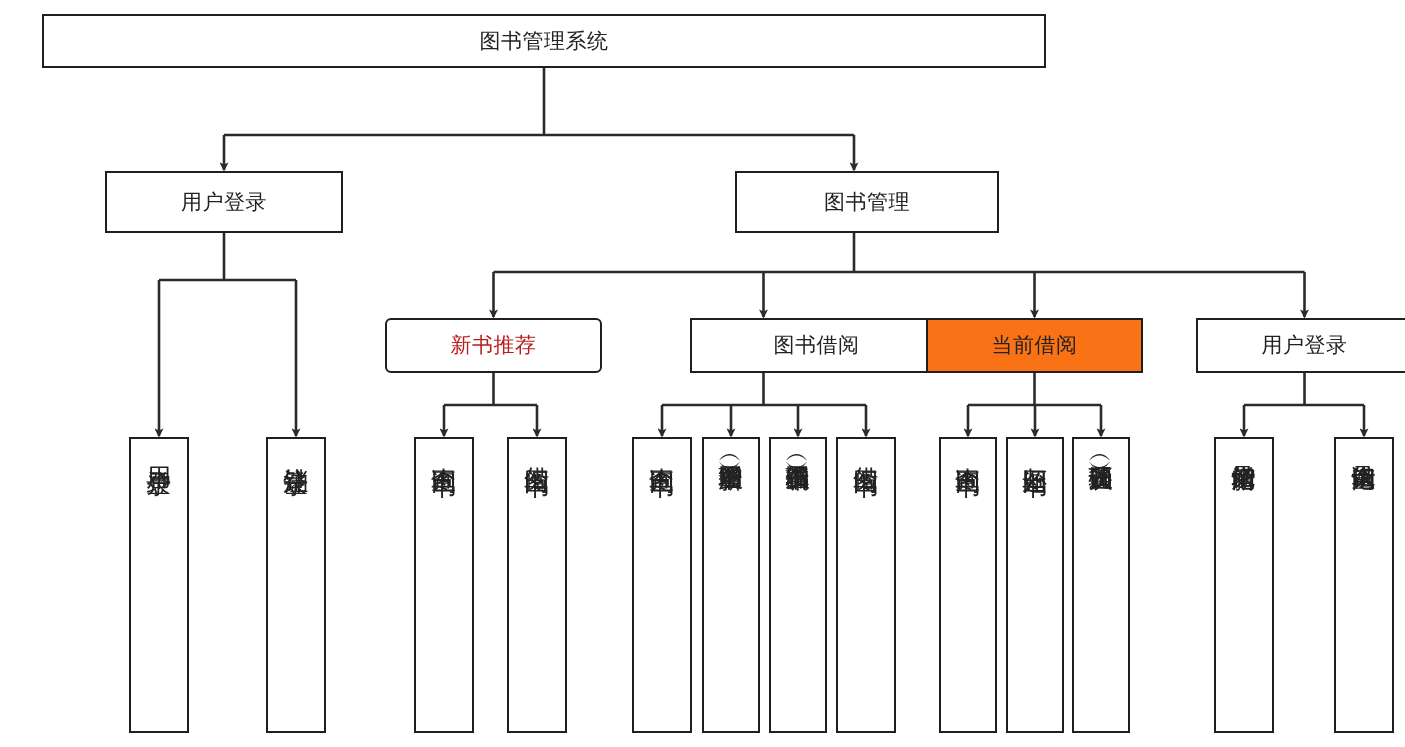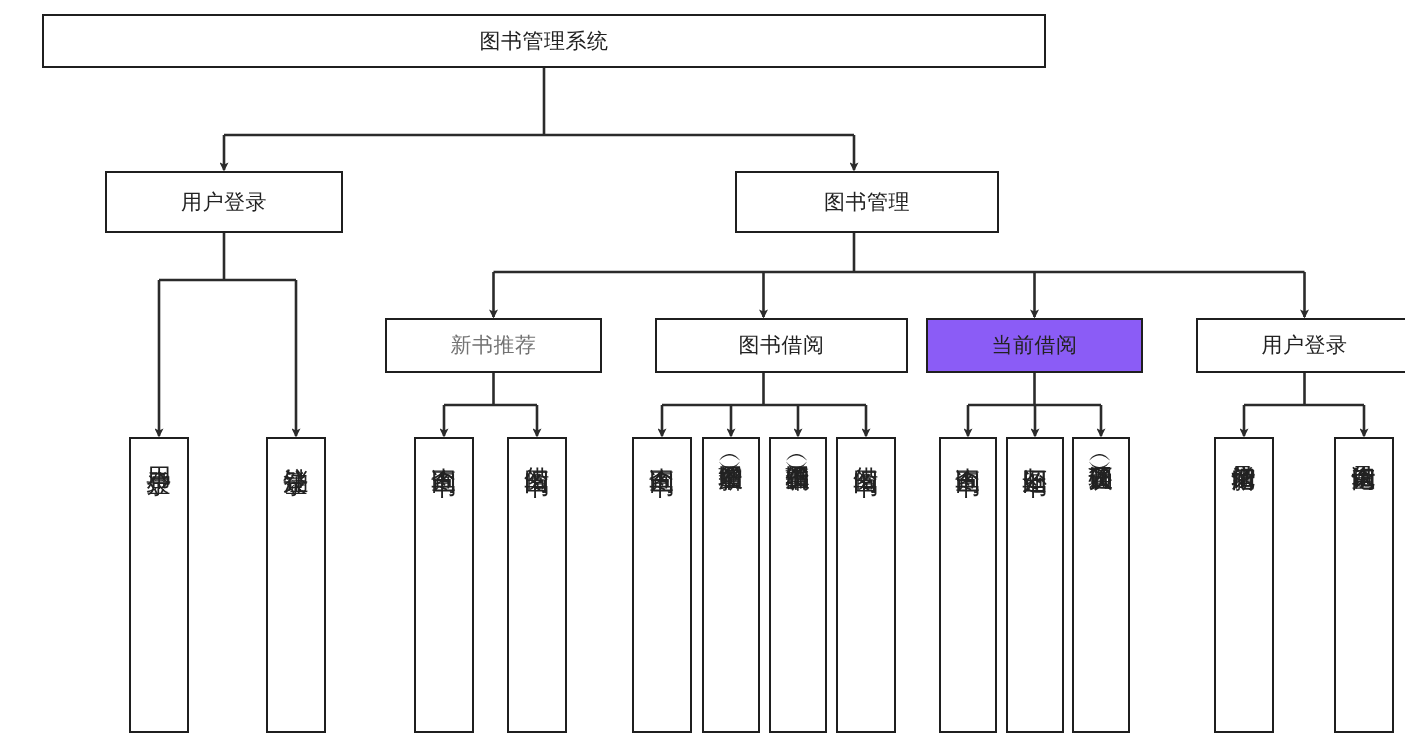--- a/index.html
+++ b/index.html
@@ -122,27 +122,27 @@
   <div id="nodes">
       <div class="node horiz" style="left: 18px; top: 14px; width: 1004px; height: 54px; border-color: rgb(31, 31, 31); background: rgb(255, 255, 255); color: rgb(34, 34, 34);">
         <span class="label">图书管理系统</span>
       </div>
       <div class="node horiz" style="left: 81px; top: 171px; width: 238px; height: 62px; border-color: rgb(31, 31, 31); background: rgb(255, 255, 255); color: rgb(34, 34, 34);">
         <span class="label">用户登录</span>
       </div>
       <div class="node horiz" style="left: 711px; top: 171px; width: 264px; height: 62px; border-color: rgb(31, 31, 31); background: rgb(255, 255, 255); color: rgb(34, 34, 34);">
         <span class="label">图书管理</span>
       </div>
-      <div class="node horiz" style="left: 361px; top: 318px; width: 217px; height: 55px; border-color: rgb(31, 31, 31); background: rgb(255, 255, 255); color: #737373;">
+      <div class="node horiz" style="left: 361px; top: 318px; width: 217px; height: 55px; border-color: rgb(31, 31, 31); background: rgb(255, 255, 255); color: #b91c1c; border-radius: 6px;">
         <span class="label">新书推荐</span>
       </div>
-      <div class="node horiz" style="left: 631px; top: 318px; width: 253px; height: 55px; border-color: rgb(31, 31, 31); background: rgb(255, 255, 255); color: rgb(34, 34, 34);">
+      <div class="node horiz" style="left: 666px; top: 318px; width: 253px; height: 55px; border-color: rgb(31, 31, 31); background: rgb(255, 255, 255); color: rgb(34, 34, 34);">
         <span class="label">图书借阅</span>
       </div>
-      <div class="node horiz" style="left: 902px; top: 318px; width: 217px; height: 55px; border-color: rgb(31, 31, 31); background: #8b5cf6; color: rgb(34, 34, 34);">
+      <div class="node horiz" style="left: 902px; top: 318px; width: 217px; height: 55px; border-color: rgb(31, 31, 31); background: #f97316; color: rgb(34, 34, 34);">
         <span class="label">当前借阅</span>
       </div>
       <div class="node horiz" style="left: 1172px; top: 318px; width: 217px; height: 55px; border-color: rgb(31, 31, 31); background: rgb(255, 255, 255); color: rgb(34, 34, 34);">
         <span class="label">用户登录</span>
       </div>
       <div class="node vert" style="left: 105px; top: 437px; width: 60px; height: 296px; border-color: rgb(31, 31, 31); background: rgb(255, 255, 255); color: rgb(34, 34, 34);">
         <span class="label">用户登录</span>
       </div>
       <div class="node vert" style="left: 242px; top: 437px; width: 60px; height: 296px; border-color: rgb(31, 31, 31); background: rgb(255, 255, 255); color: rgb(34, 34, 34);">
         <span class="label">注销登录</span>

